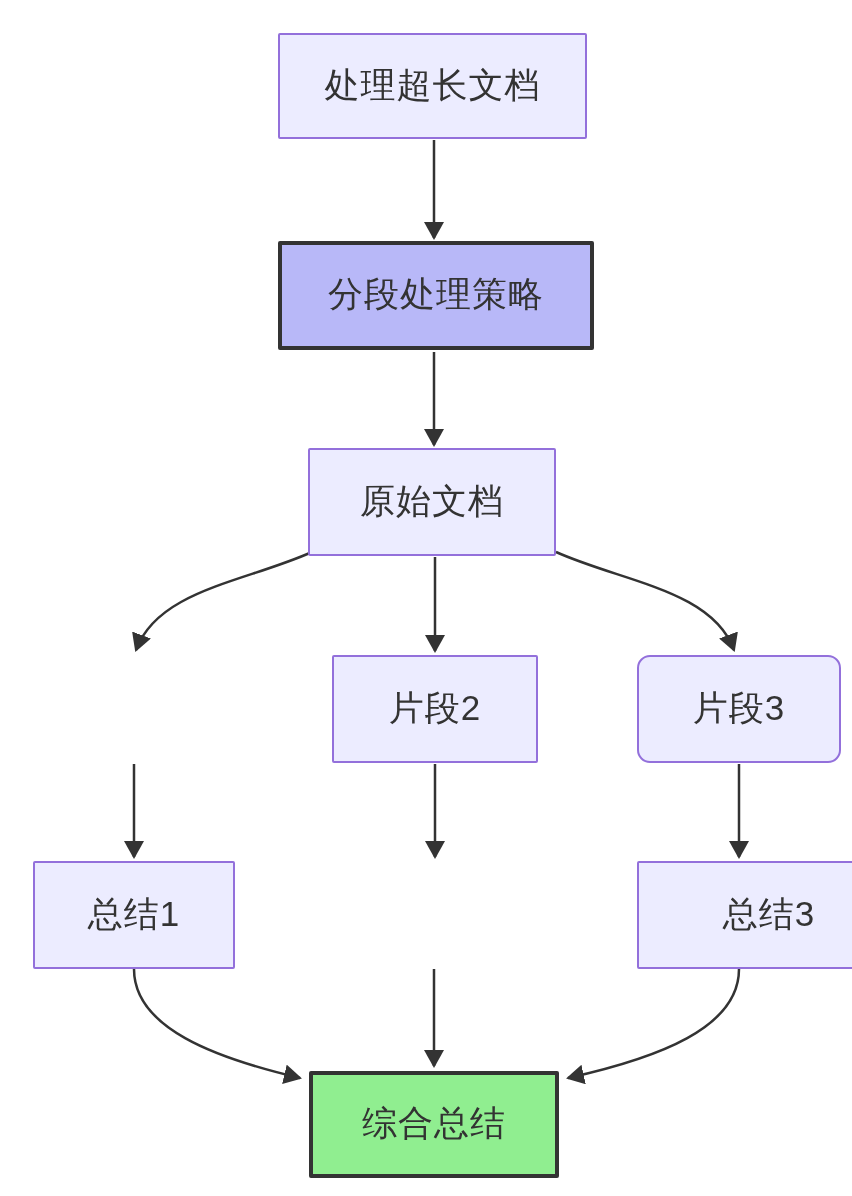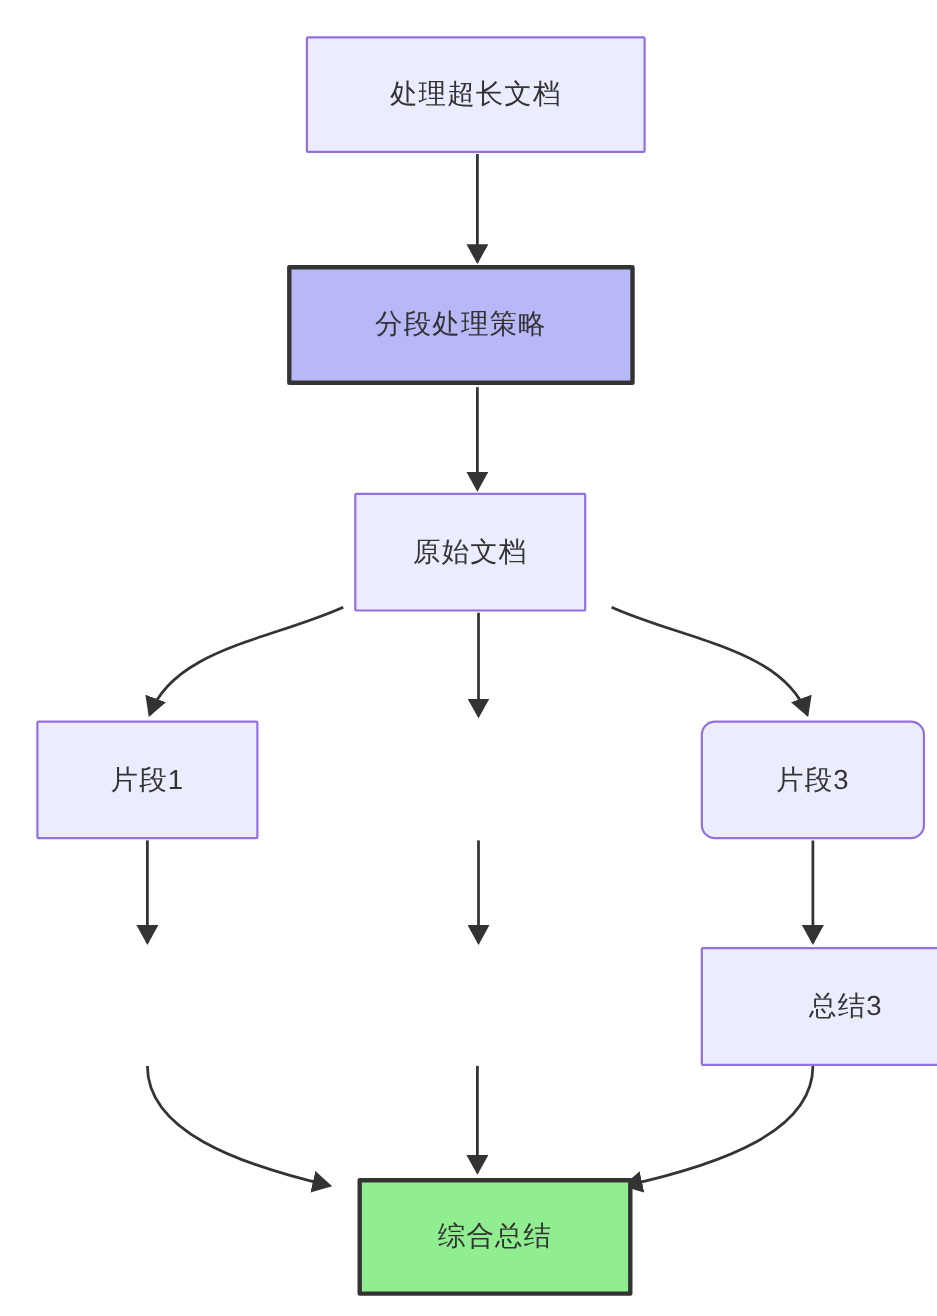--- a/index.html
+++ b/index.html
@@ -27,39 +27,38 @@
     stroke: var(--edge, #333333);
     stroke-width: 2.5px;
   }
   .node {
     position: absolute;
     box-sizing: border-box;
     display: flex;
     align-items: center;
     justify-content: center;
     text-align: center;
-    font-size: 25px;
+    font-size: 35px;
     letter-spacing: 1px;
     color: var(--text, #333333);
   }
   .node.default {
     background: var(--node-fill, #ECECFF);
     border: 2px solid var(--node-border, #9370DB);
     border-radius: 2px;
   }
   .node.highlight {
     background: var(--highlight-fill, #b8b8f8);
     border: 4px solid var(--highlight-border, #333333);
     border-radius: 2px;
   }
   .node.result {
     background: var(--result-fill, #90EE90);
     border: 4px solid var(--result-border, #333333);
     border-radius: 2px;
-    margin-left: 16px;
   }
   .node .label {
     display: block;
     padding-bottom: 2px;
   }
 </style>
 </head>
 <body>
 
 <div class="canvas">
@@ -81,37 +80,40 @@
     <path class="edge" d="M739,764 L739,857" marker-end="url(#arrowhead)"></path>
     <path class="edge" d="M134,969 C134,1028 215,1058 300,1078" marker-end="url(#arrowhead)"></path>
     <path class="edge" d="M434,969 L434,1066" marker-end="url(#arrowhead)"></path>
     <path class="edge" d="M739,969 C739,1028 658,1058 568,1078" marker-end="url(#arrowhead)"></path>
   </svg>
 
   <div class="node default" style="left:278px; top:33px; width:309px; height:106px;">
     <span class="label">处理超长文档</span>
   </div>
 
-  <div class="node highlight" style="left:261px; top:241px; width:316px; height:109px;">
+  <div class="node highlight" style="left:278px; top:241px; width:316px; height:109px;">
     <span class="label">分段处理策略</span>
   </div>
 
-  <div class="node default" style="left:322px; top:448px; width:211px; height:108px;">
+  <div class="node default" style="left:308px; top:448px; width:248px; height:108px;">
     <span class="label">原始文档</span>
   </div>
 
-  <div class="node default" style="left:33px; top:655px; width:202px; height:108px;">
-    <span class="label">片段1</span>
+
+  <div class="node default" style="left:332px; top:655px; width:206px; height:108px;">
+    <span class="label">片段2</span>
   </div>
-
 
   <div class="node default" style="left:637px; top:655px; width:204px; height:108px;border-radius:13px;">
     <span class="label">片段3</span>
   </div>
 
+  <div class="node default" style="left:33px; top:861px; width:202px; height:108px;">
+    <span class="label">总结1</span>
+  </div>
 
 
   <div class="node default" style="left:637px; top:861px; width:240px; height:108px;padding-left:24px;">
     <span class="label">总结3</span>
   </div>
 
   <div class="node result" style="left:309px; top:1071px; width:250px; height:107px;">
     <span class="label">综合总结</span>
   </div>
 

